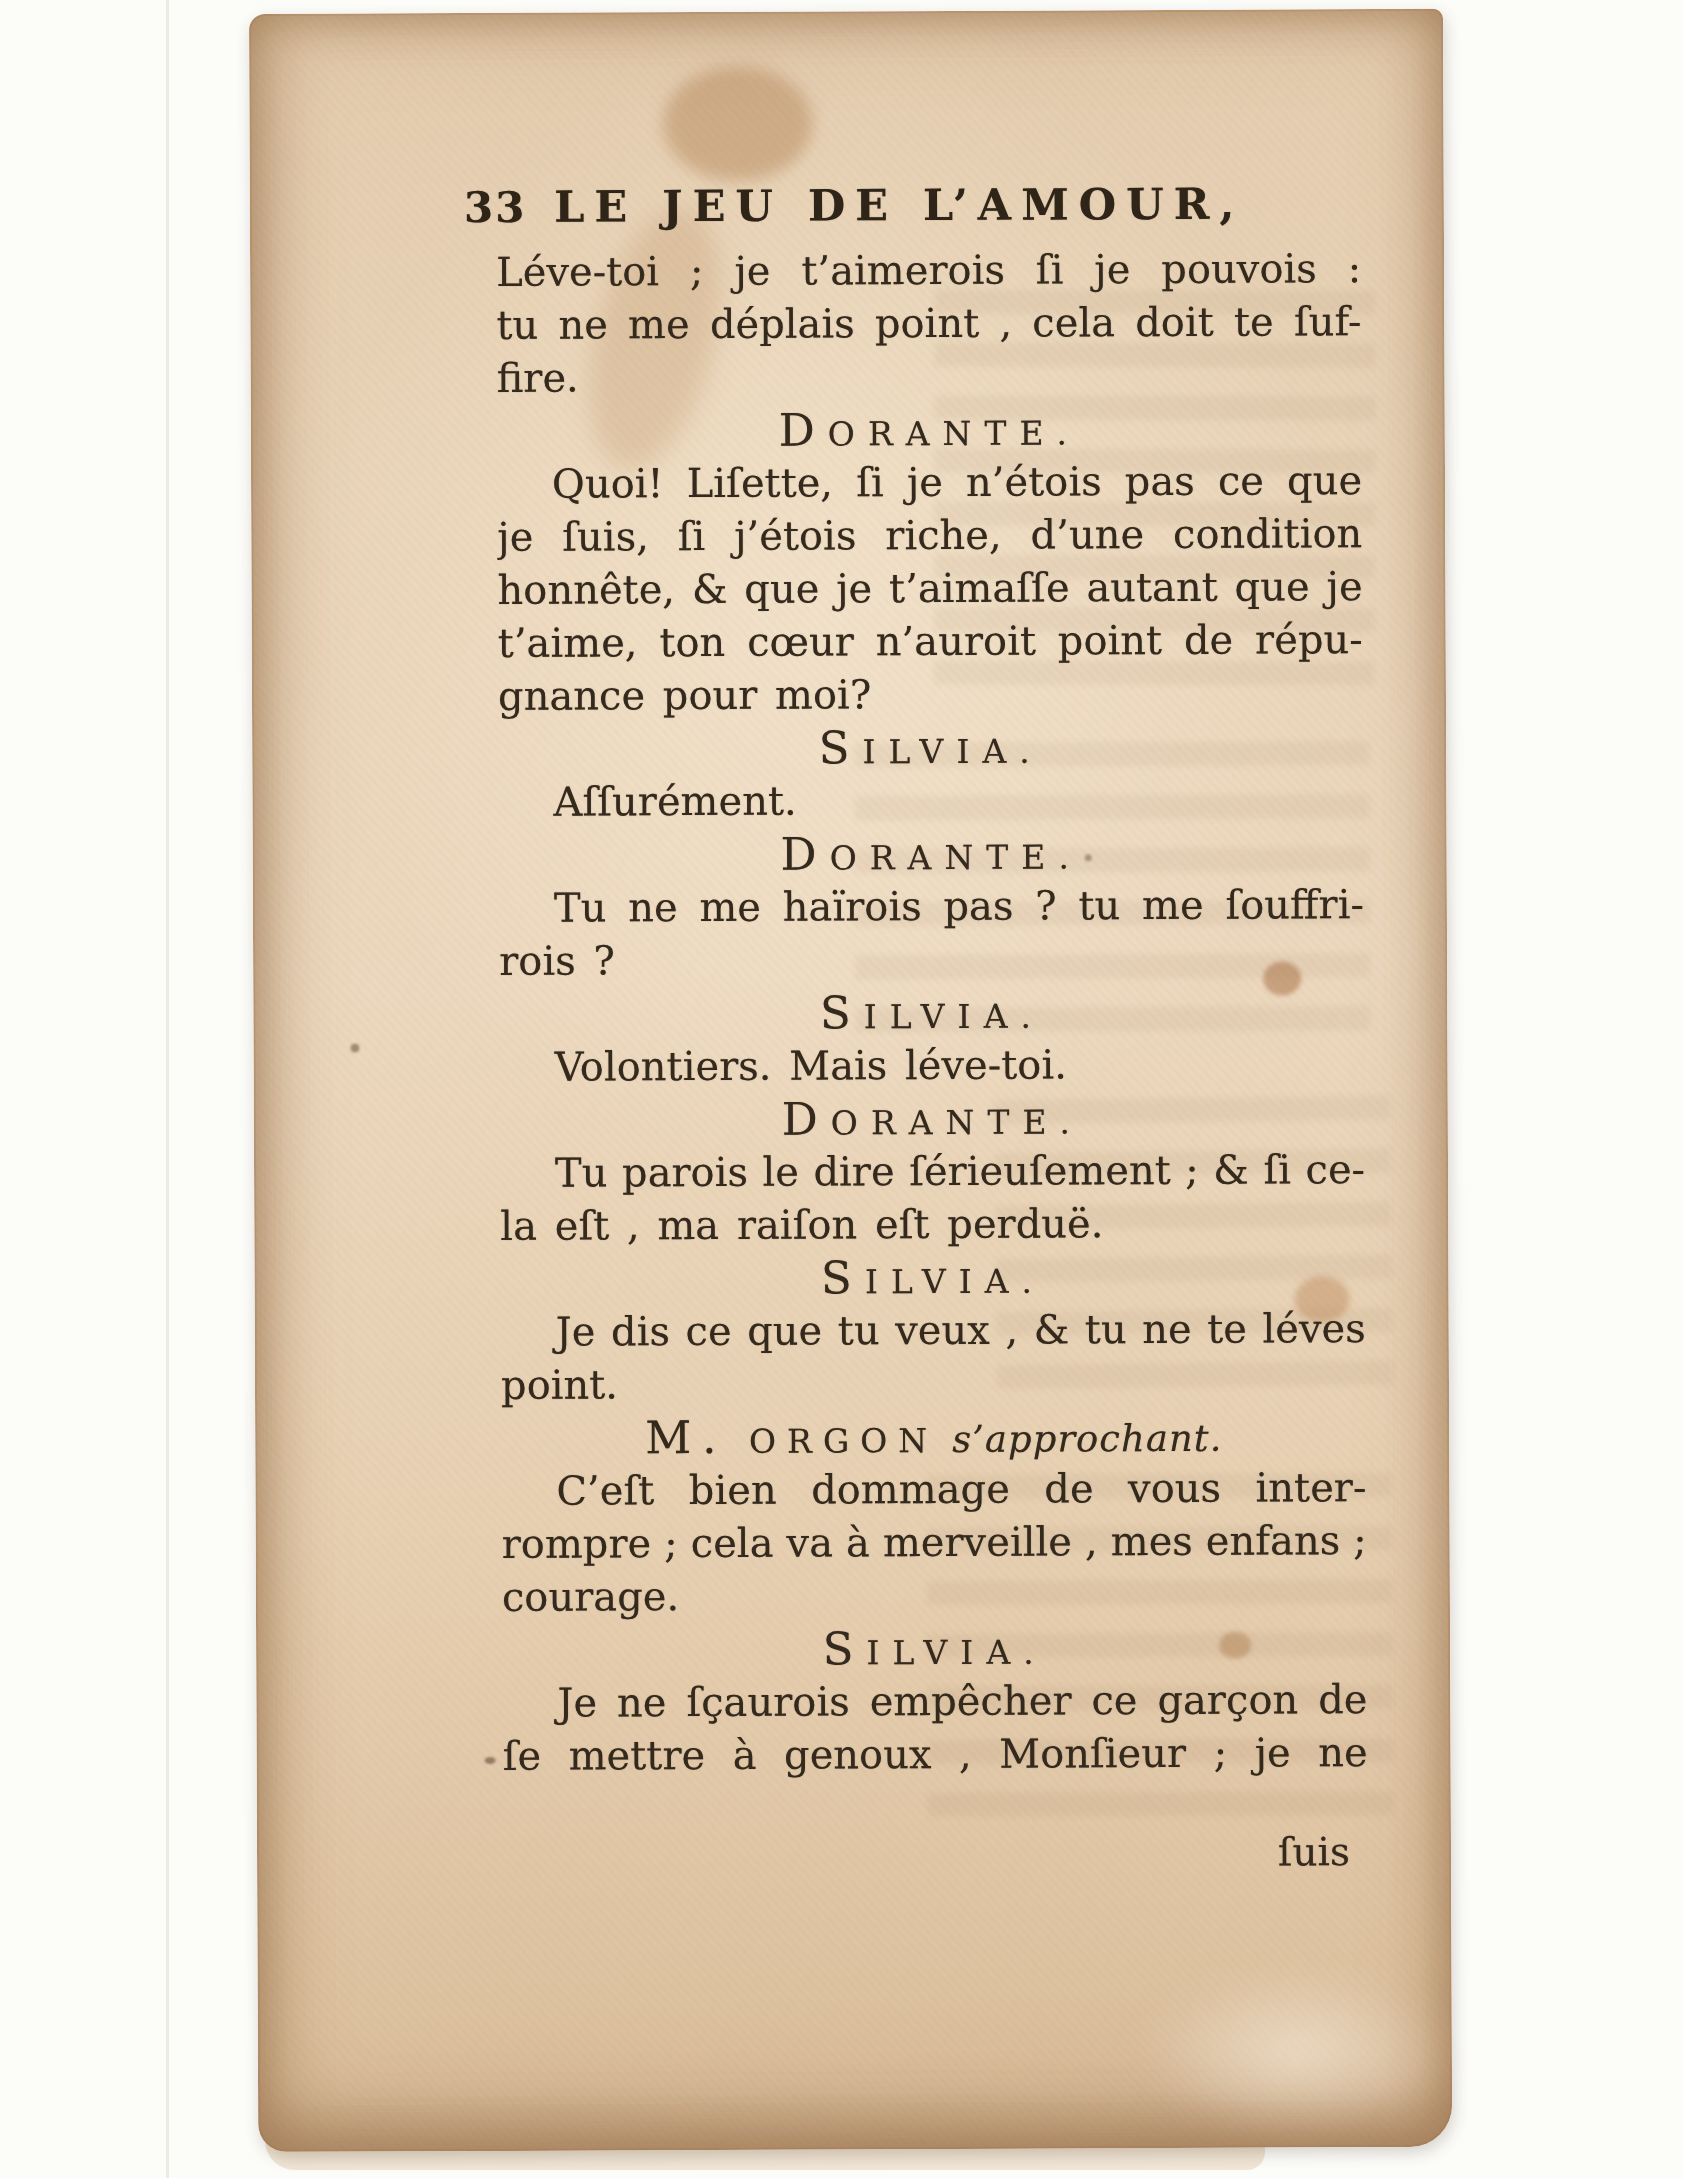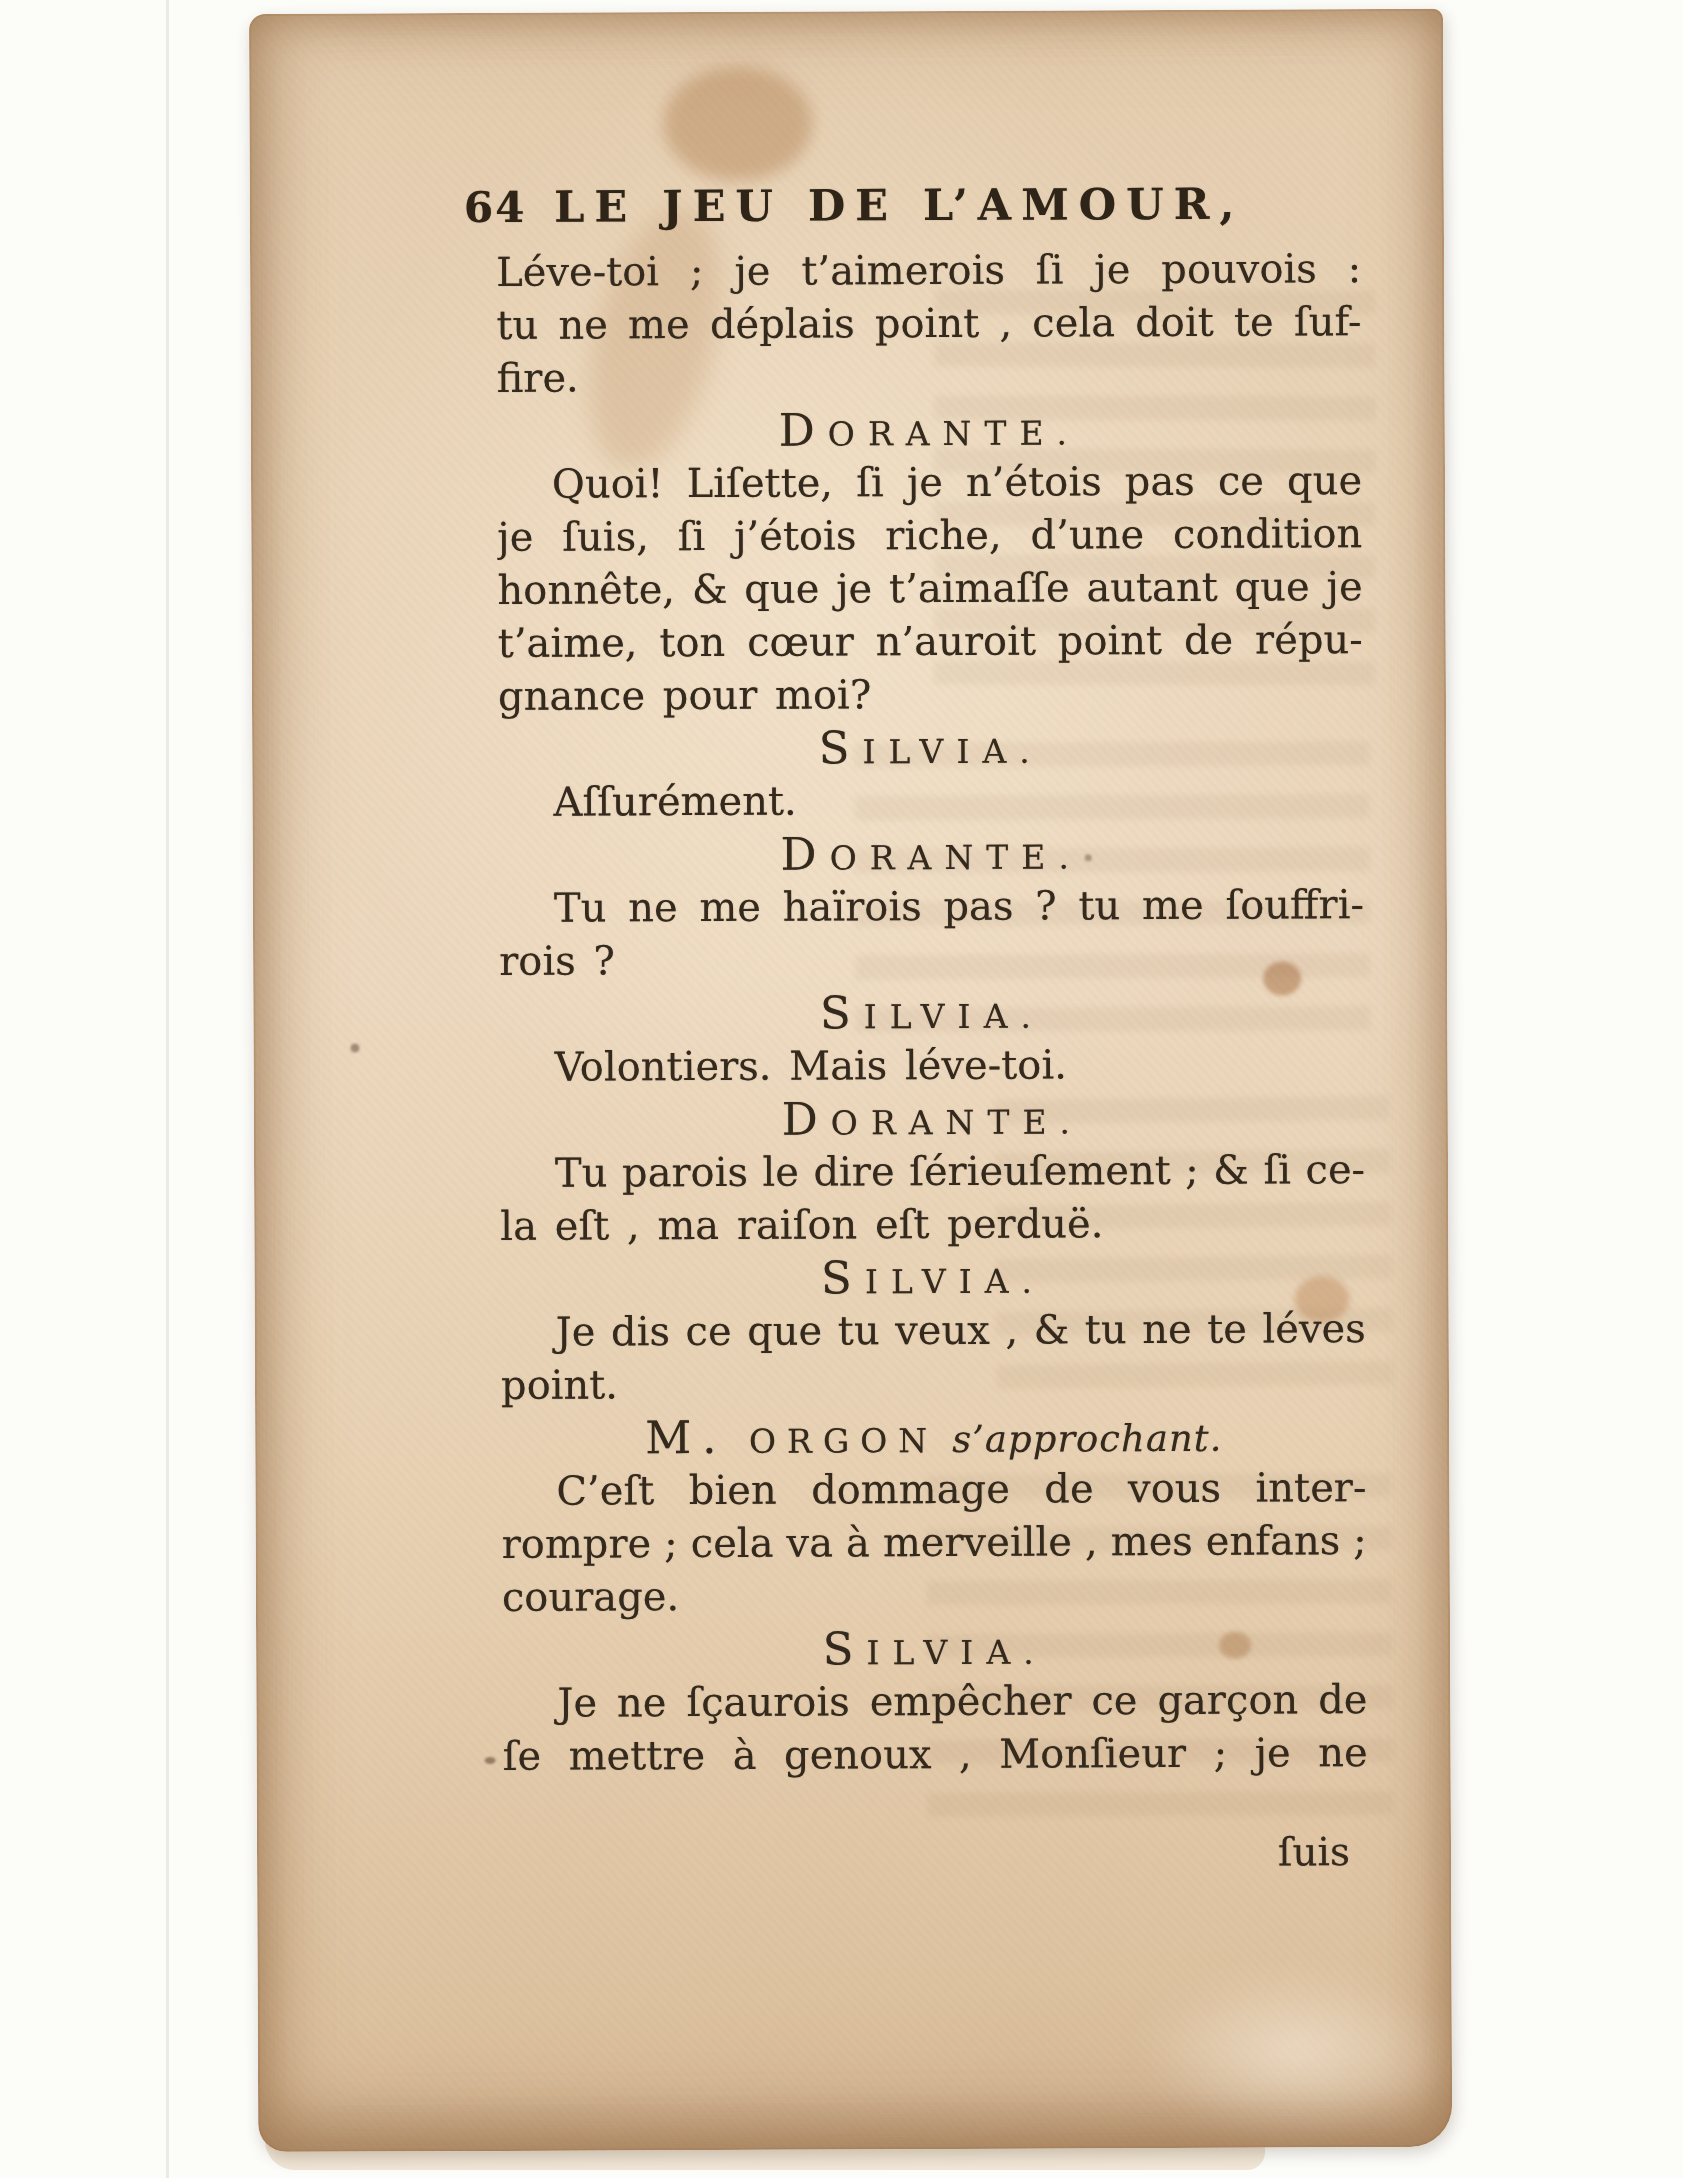--- a/index.html
+++ b/index.html
@@ -92,21 +92,21 @@
   <div class="stain f1"></div>
   <div class="stain f2"></div>
   <div class="stain f3"></div>
   <div class="stain k1"></div>
   <div class="stain k2"></div>
   <div class="stain k3"></div>
   <div class="stain curl"></div>
 
   <div class="content">
     <div class="header">
-      <span class="pagenum">64</span>
+      <span class="pagenum">33</span>
       <span class="runtitle">LE JEU DE L’AMOUR,</span>
     </div>
 
     <div class="ln j">Léve-toi ; je t’aimerois ſi je pouvois :</div>
     <div class="ln j">tu ne me déplais point , cela doit te ſuf-</div>
     <div class="ln l">fire.</div>
     <div class="ln sp">DORANTE.</div>
     <div class="ln j i">Quoi! Liſette, ſi je n’étois pas ce que</div>
     <div class="ln j">je ſuis, ſi j’étois riche, d’une condition</div>
     <div class="ln j">honnête, &amp; que je t’aimaſſe autant que je</div>

